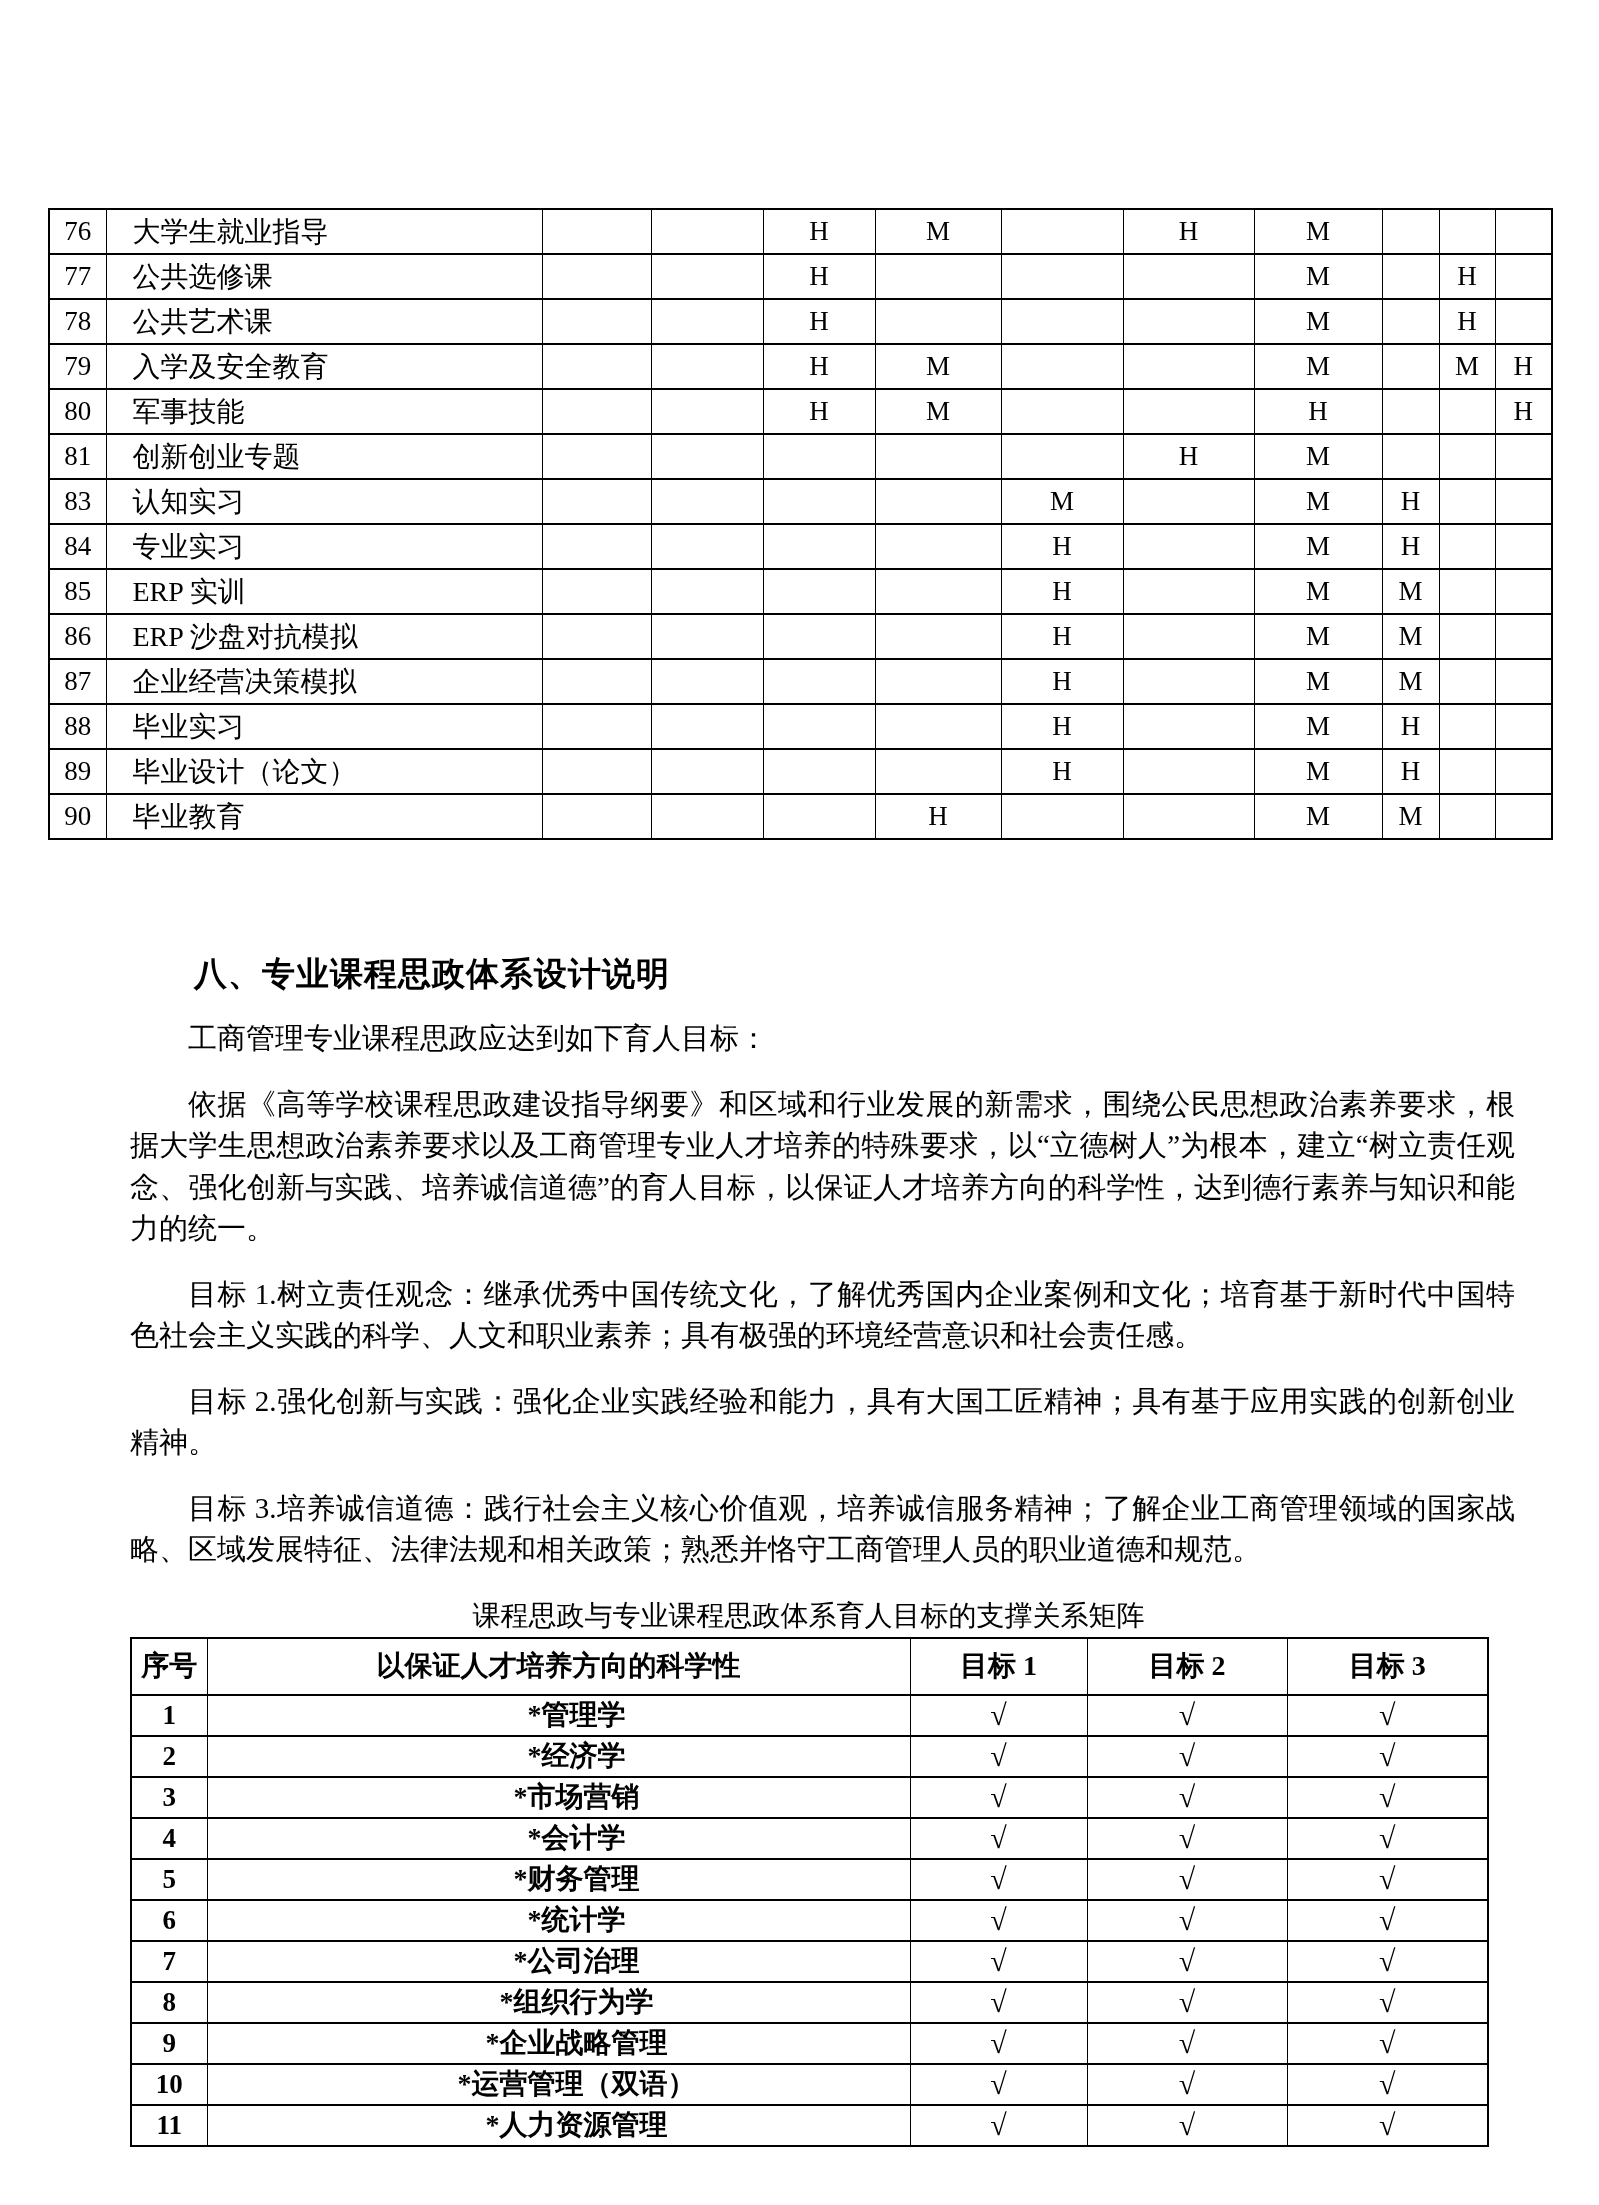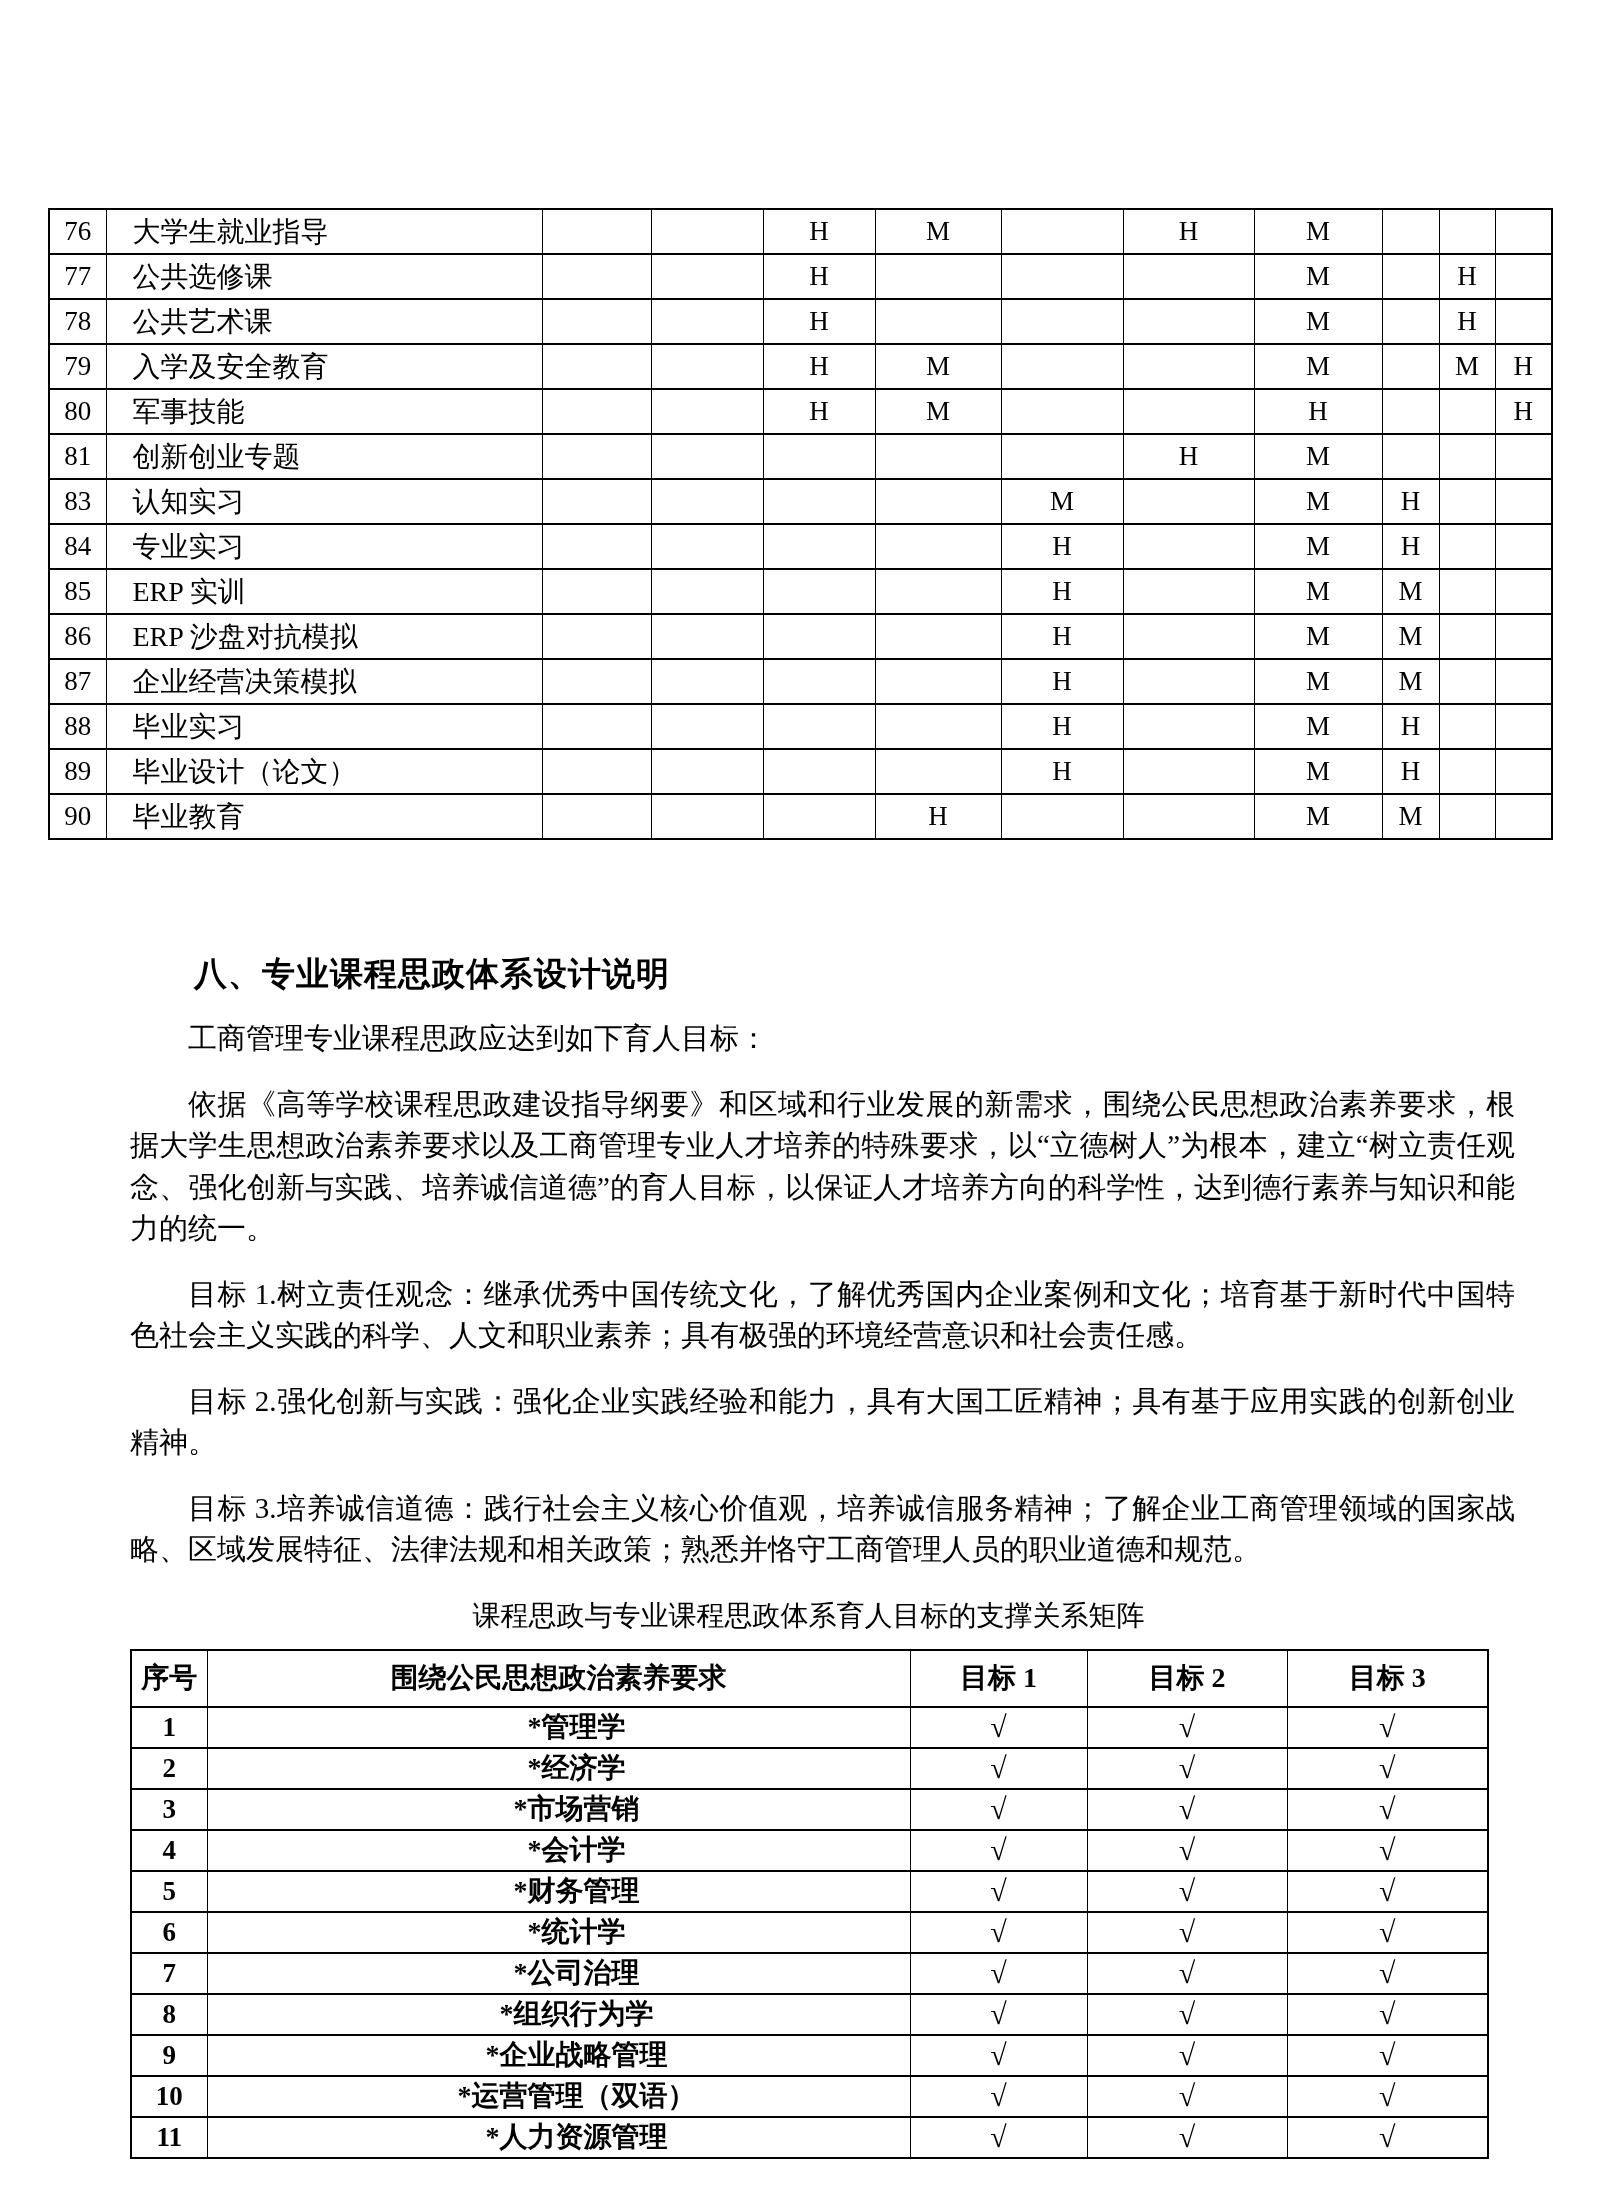--- a/index.html
+++ b/index.html
@@ -50,21 +50,21 @@
   }
   .flow p {
     margin:0 0 24px 0;
     font-size:29px;
     line-height:41.5px;
     text-align:justify;
     text-indent:2em;
   }
   .caption {
     width:1357px;
-    margin:6px 0 12px 0;
+    margin:6px 0 0 0;
     text-align:center;
     font-size:28px;
     line-height:42px;
   }
 
   
   .t2 { width:1357px; border:2.5px solid #000; }
   .t2 th, .t2 td {
     border:1.5px solid #000;
     border-top-width:2.5px; border-bottom-width:2.5px;
@@ -319,21 +319,21 @@
       <colgroup id="t2-cols">
           <col style="width: 76px;">
           <col style="width: 703px;">
           <col style="width: 177px;">
           <col style="width: 200px;">
           <col style="width: 201px;">
         </colgroup>
       <thead>
         <tr>
           <th>序号</th>
-          <th>围绕公民思想政治素养要求</th>
+          <th>以保证人才培养方向的科学性</th>
           <th>目标 1</th>
           <th>目标 2</th>
           <th>目标 3</th>
         </tr>
       </thead>
       <tbody id="t2-body">
           <tr>
             <td class="c-no">1</td>
             <td class="c-name">*管理学</td>
             <td class="c-check">√</td>

